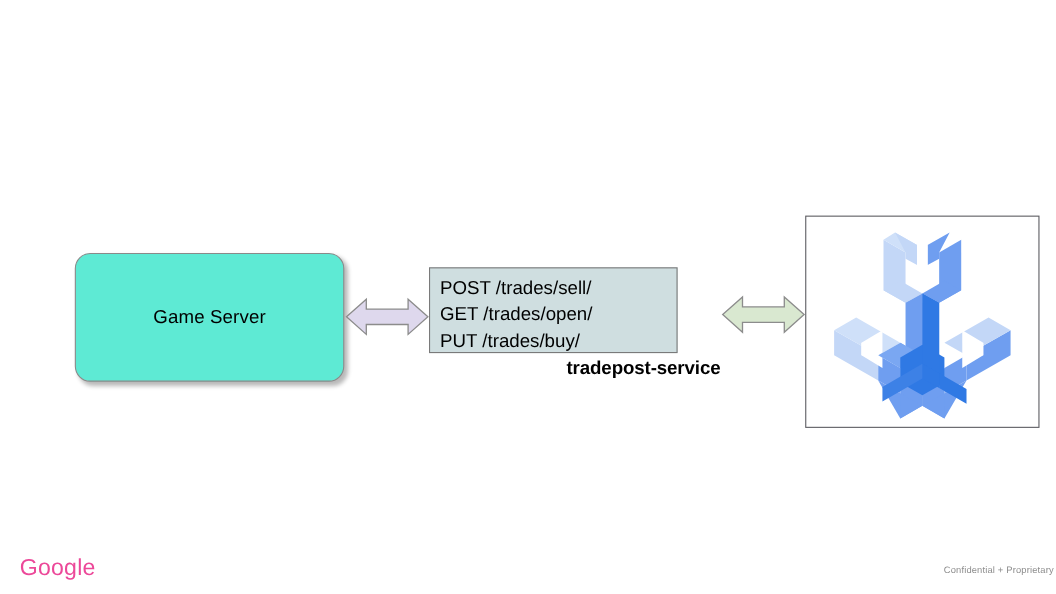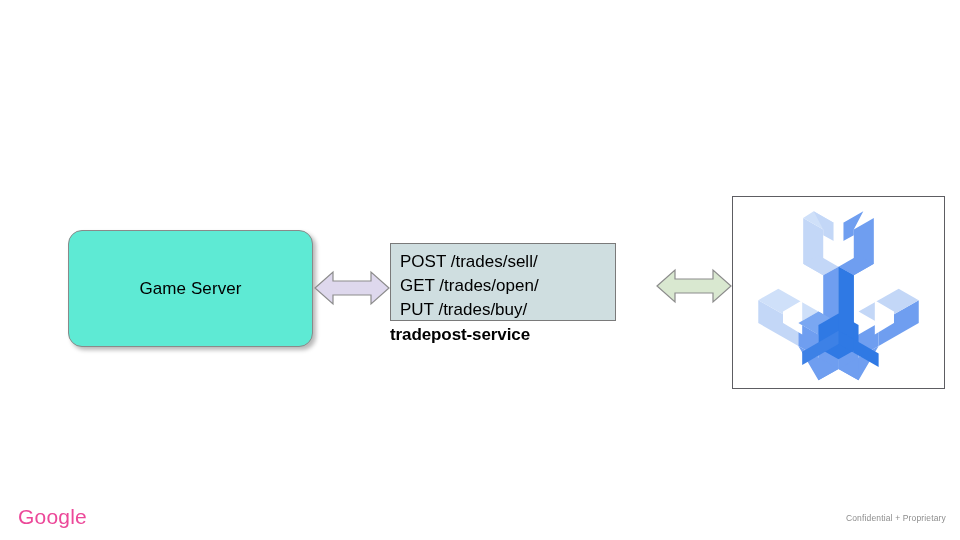--- a/index.html
+++ b/index.html
@@ -81,21 +81,21 @@
     font-size: 17px;
     line-height: 24px;
     color: #000000;
     white-space: nowrap;
   }
   .service-caption {
     position: absolute;
     left: 390px;
     top: 325px;
     width: 265px;
-    text-align: left;
+    text-align: right;
     font-size: 17px;
     font-weight: bold;
     color: #000000;
     letter-spacing: -0.1px;
   }
 
   
   .icon-frame {
     position: absolute;
     left: 732px;
@@ -116,21 +116,21 @@
   .footer-logo {
     position: absolute;
     left: 18px;
     top: 505px;
     font-size: 21px;
     color: #ec4899;
     letter-spacing: 0.2px;
   }
   .footer-note {
     position: absolute;
-    right: 14px;
+    right: 2px;
     top: 513px;
     font-size: 8.5px;
     color: #8d8d8d;
     letter-spacing: 0.15px;
   }
 </style>
 </head>
 <body>
 
 <div class="slide">

